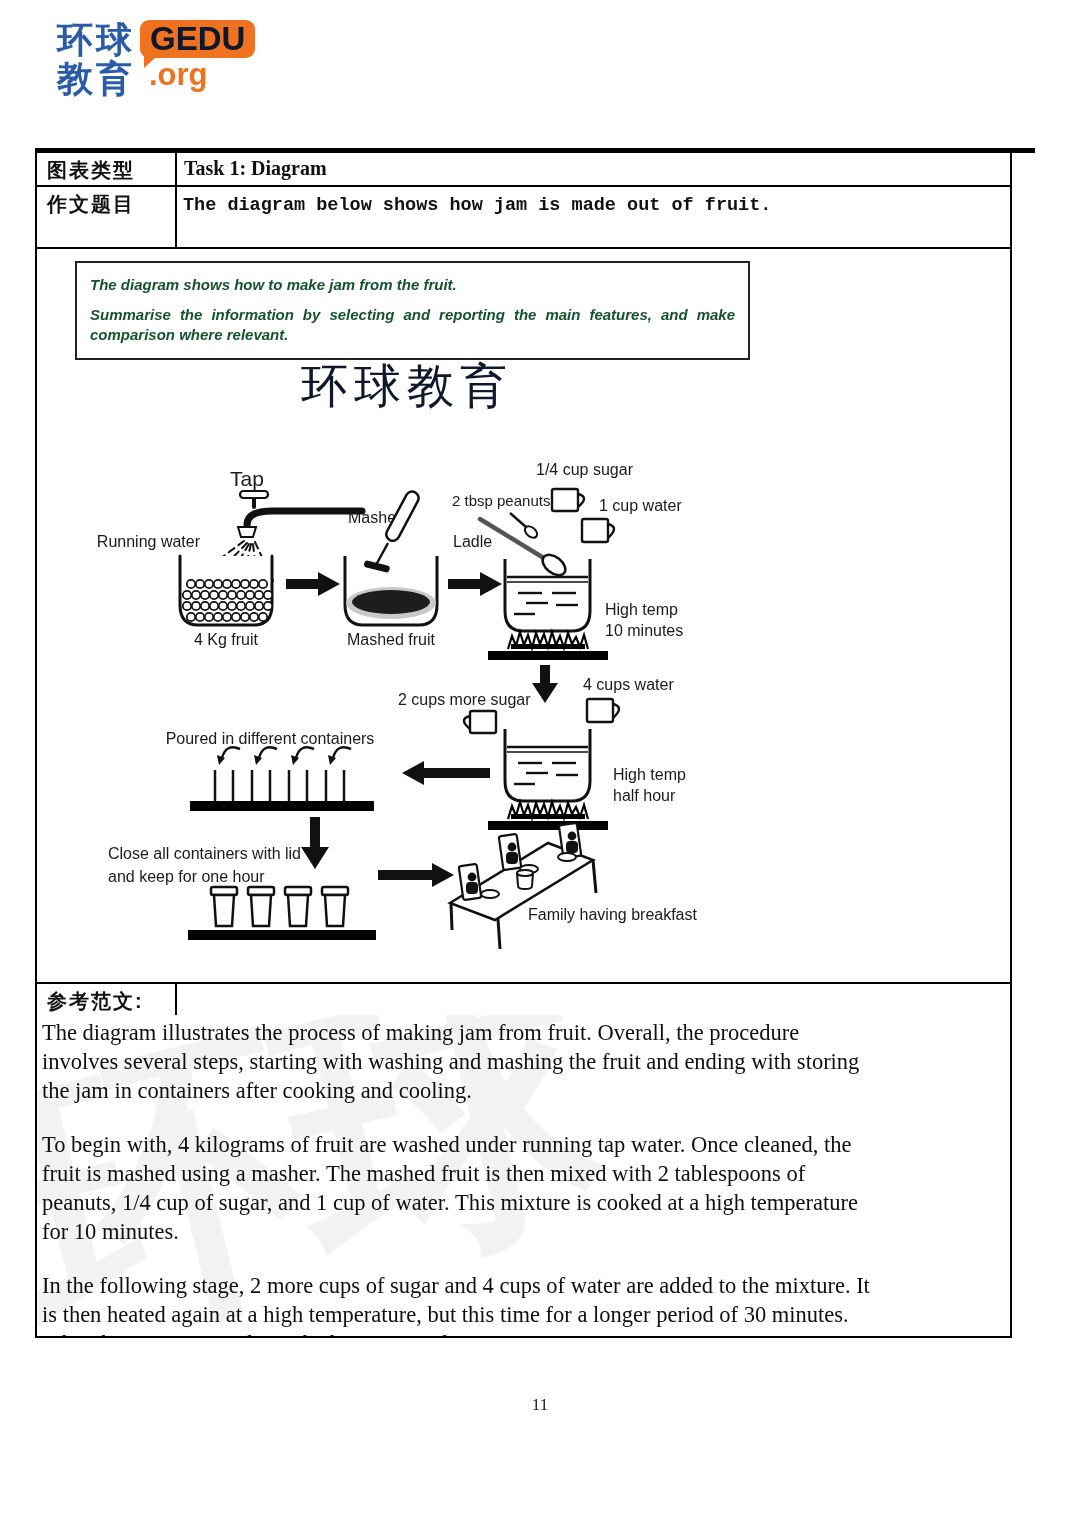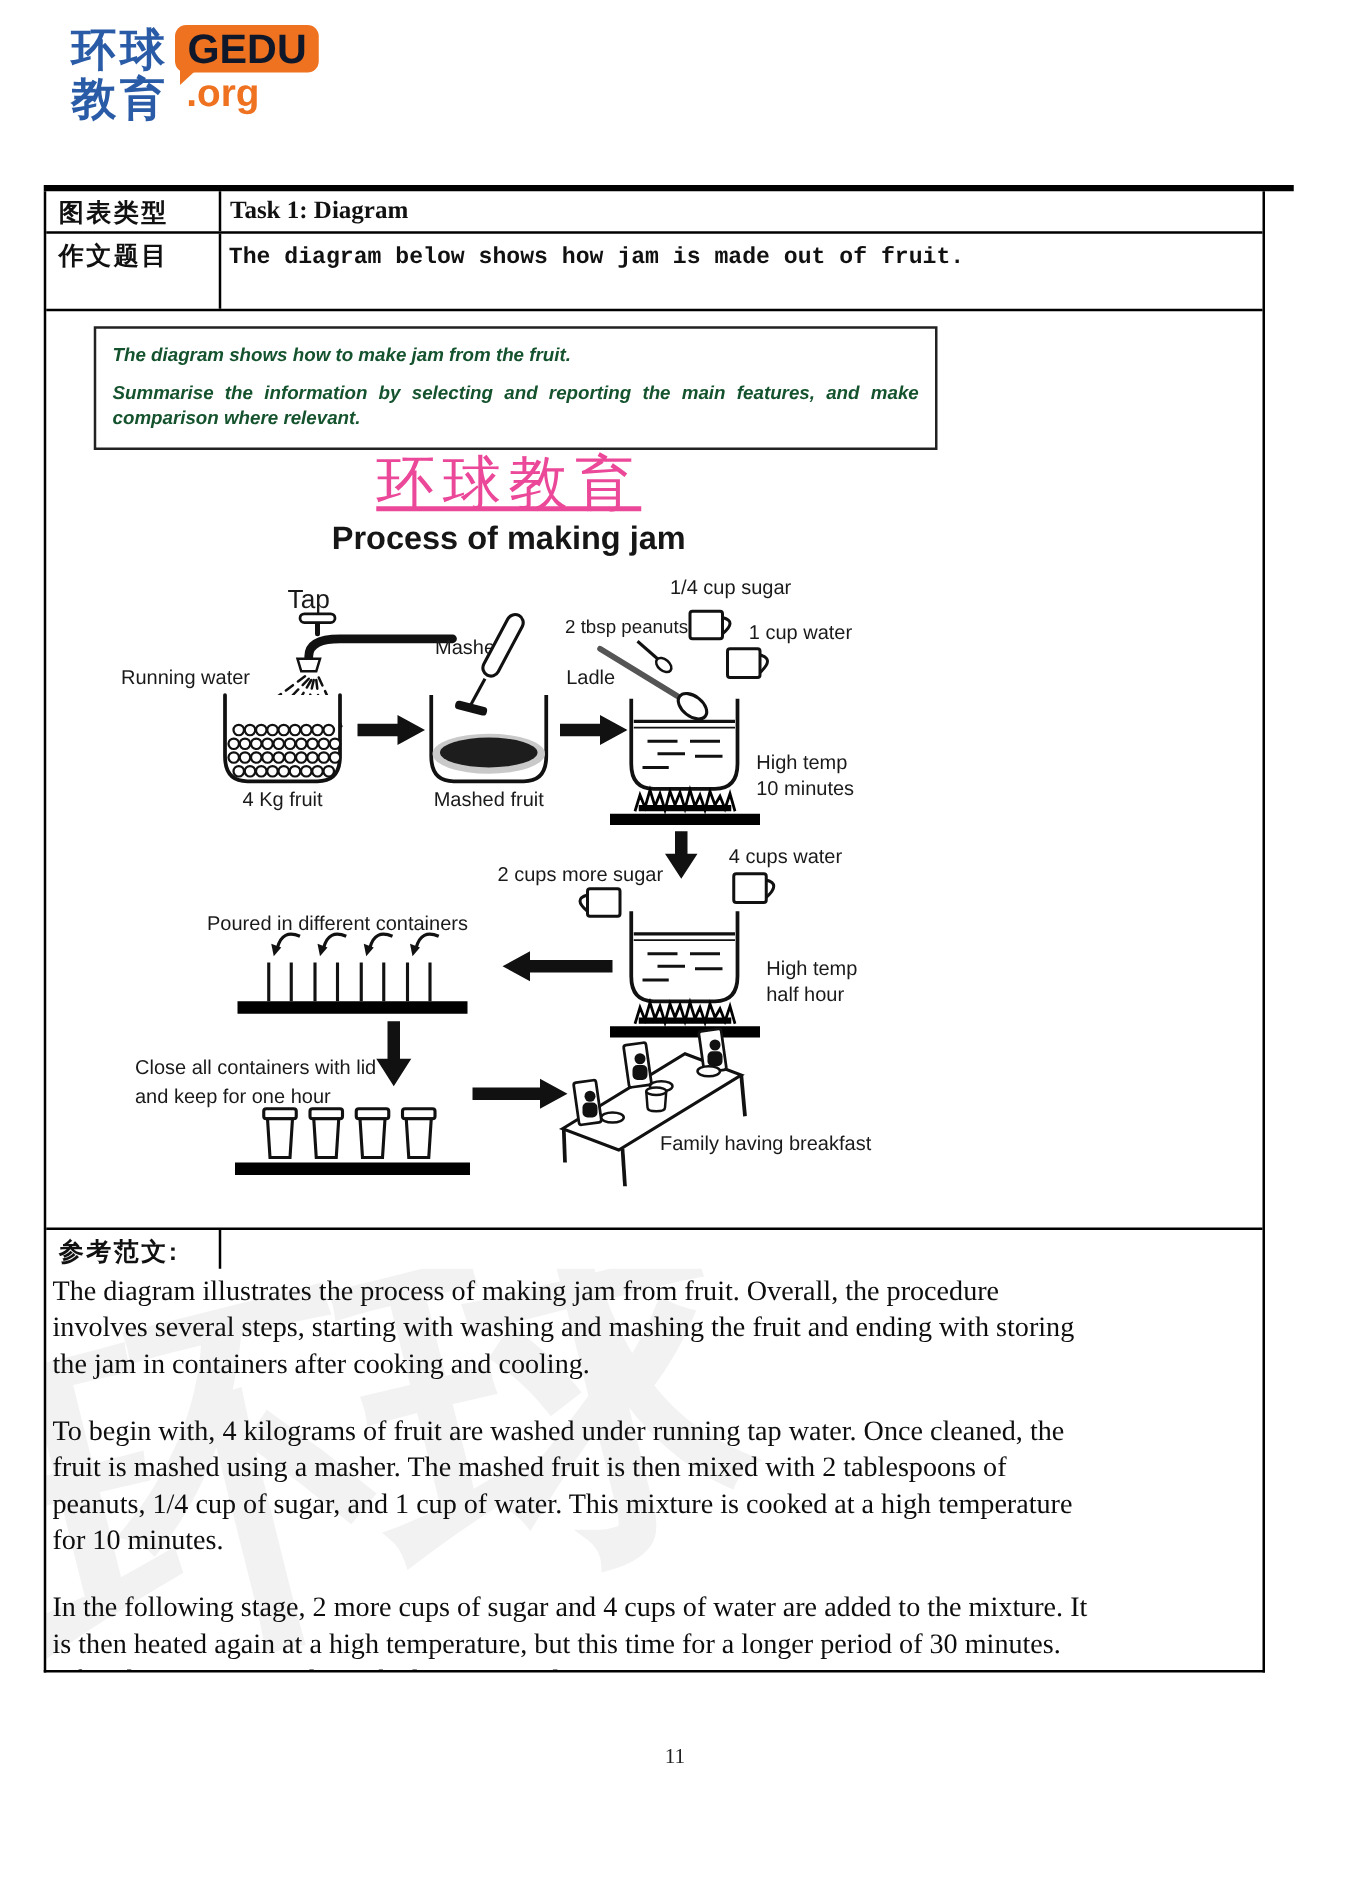--- a/index.html
+++ b/index.html
@@ -31,21 +31,21 @@
   .row-image{height:733px;}
   .row-essay{height:352px;flex-direction:column;}
   .v-type{font-family:"Liberation Serif",serif;font-weight:bold;font-size:20px;padding:4px 0 0 7px;}
   .v-title{font-family:"Liberation Mono",monospace;font-weight:bold;font-size:18.5px;padding:8px 0 0 6px;}
   
   .task-box{position:absolute;left:38px;top:12px;width:645px;border:2px solid #222;
     padding:12px 13px 13px;font-weight:bold;font-style:italic;font-size:15px;color:#14532d;line-height:20px;}
   .task-line1{margin-bottom:10px;}
   .task-line2{text-align:justify;}
   .dg-watermark{position:absolute;left:0;top:106px;width:740px;text-align:center;
-    font-size:47px;color:#ec4899;letter-spacing:6px;text-decoration:underline;}
+    font-size:47px;color:#0f172a;letter-spacing:6px;}
   .dg-title{position:absolute;left:0;top:166px;width:740px;text-align:center;
     font-size:26px;font-weight:bold;color:#161616;}
   svg.diagram{position:absolute;left:3px;top:204px;}
   svg.diagram text{font-family:"Liberation Sans",sans-serif;fill:#1a1a1a;}
   
   .essay{position:relative;padding:3px 0 0 5px;font-family:"Liberation Serif",serif;
     font-size:22.5px;line-height:29px;width:830px;color:#0e0e0e;}
   .essay p{margin:0 0 25px 0;}
   .essay-watermark{position:absolute;left:-40px;top:-60px;font-size:300px;font-weight:bold;
     color:rgba(130,130,130,0.10);transform:rotate(-14deg);pointer-events:none;
@@ -83,21 +83,20 @@
 
   <div class="t-row row-image">
     <div class="t-value">
 
       <div class="task-box">
         <div class="task-line1">The diagram shows how to make jam from the fruit.</div>
         <div class="task-line2">Summarise the information by selecting and reporting the main features, and make comparison where relevant.</div>
       </div>
 
       <div class="dg-watermark">环球教育</div>
-      <div class="dg-title">Process of making jam</div>
 
       <svg class="diagram" width="840" height="530" viewBox="0 0 840 530">
 
         <g stroke-linecap="round">
           <text x="207" y="33" font-size="21" text-anchor="middle">Tap</text>
 
           <g fill="none" stroke="#111">
             <path d="M322,58 H232 Q207,58 207,72 V74" stroke-width="7"></path>
             <line x1="214" y1="54" x2="214" y2="44" stroke-width="4"></line>
             <rect x="200" y="38" width="28" height="7" rx="3.5" stroke-width="2.2" fill="#fff"></rect>

